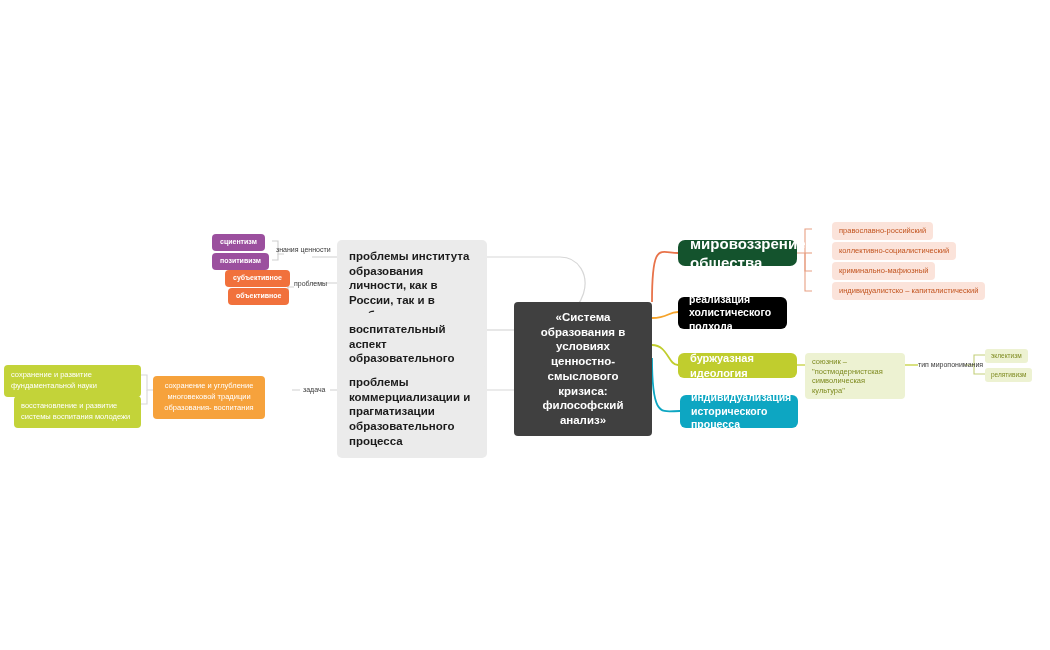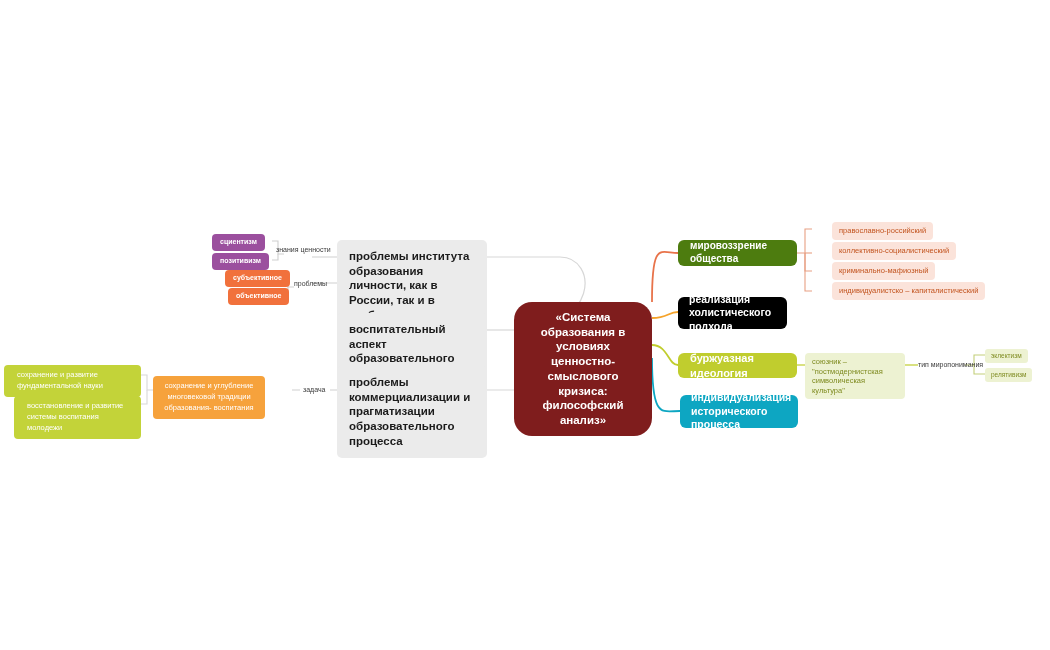--- a/index.html
+++ b/index.html
@@ -29,57 +29,57 @@
   .node {
     position: absolute;
     border-radius: 6px;
     display: flex;
     align-items: center;
     line-height: 1.28;
   }
 
   
   .root {
-    background: #7f1d1d;
+    background: #404040;
     color: #ffffff;
     font-weight: bold;
     font-size: 11.5px;
     text-align: center;
     justify-content: center;
     padding: 8px 10px;
-    border-radius: 18px;
+    border-radius: 4px;
   }
 
   
   .grey {
     background: #ebebeb;
     color: #1b1b1b;
     font-size: 11.5px;
     font-weight: bold;
     padding: 9px 12px;
     border-radius: 5px;
   }
 
   
-  .coral   { background: #4d7c0f; color:#ffffff; font-weight:bold; font-size:10px; padding:8px 12px; }
+  .coral   { background: #14532d; color:#ffffff; font-weight:bold; font-size:15px; padding:8px 12px;border-radius:7px; }
   .amber   { background: #000000; color:#ffffff; font-weight:bold; font-size:10.5px; padding:8px 11px; }
   .olive   { background: #c0cd2e; color:#ffffff; font-weight:bold; font-size:11px; padding:8px 12px; }
   .teal    { background: #0da6c2; color:#ffffff; font-weight:bold; font-size:10.5px; padding:8px 11px; }
 
   
   .chip-coral { background:#fbe3da; color:#c2541f; font-size:7.5px; padding:4px 7px; border-radius:4px;margin-left:20px; }
   .chip-olive { background:#edf2d2; color:#7f8b20; font-size:7.5px; padding:4px 7px; border-radius:4px; }
   .chip-olive-sm { background:#edf2d2; color:#7f8b20; font-size:6.5px; padding:3px 6px; border-radius:3px; }
 
   
   .purple { background:#9b4f9e; color:#ffffff; font-size:7px; font-weight:bold; padding:4px 8px; border-radius:4px; }
   .orange-chip { background:#f1713c; color:#ffffff; font-size:7px; font-weight:bold; padding:4px 8px; border-radius:4px; }
 
   
-  .green-box { background:#c3d339; color:#ffffff; font-size:7.5px; padding:5px 13px; border-radius:4px; line-height:1.45; }
+  .green-box { background:#c3d339; color:#ffffff; font-size:7.5px; padding:5px 7px; border-radius:4px; line-height:1.45; }
   .orange-box { background:#f6a23c; color:#ffffff; font-size:7.5px; padding:5px 7px; border-radius:4px; line-height:1.45; }
 
   
   .conn-label {
     position: absolute;
     font-size: 7px;
     color: #3a3a3a;
     white-space: nowrap;
   }
 

